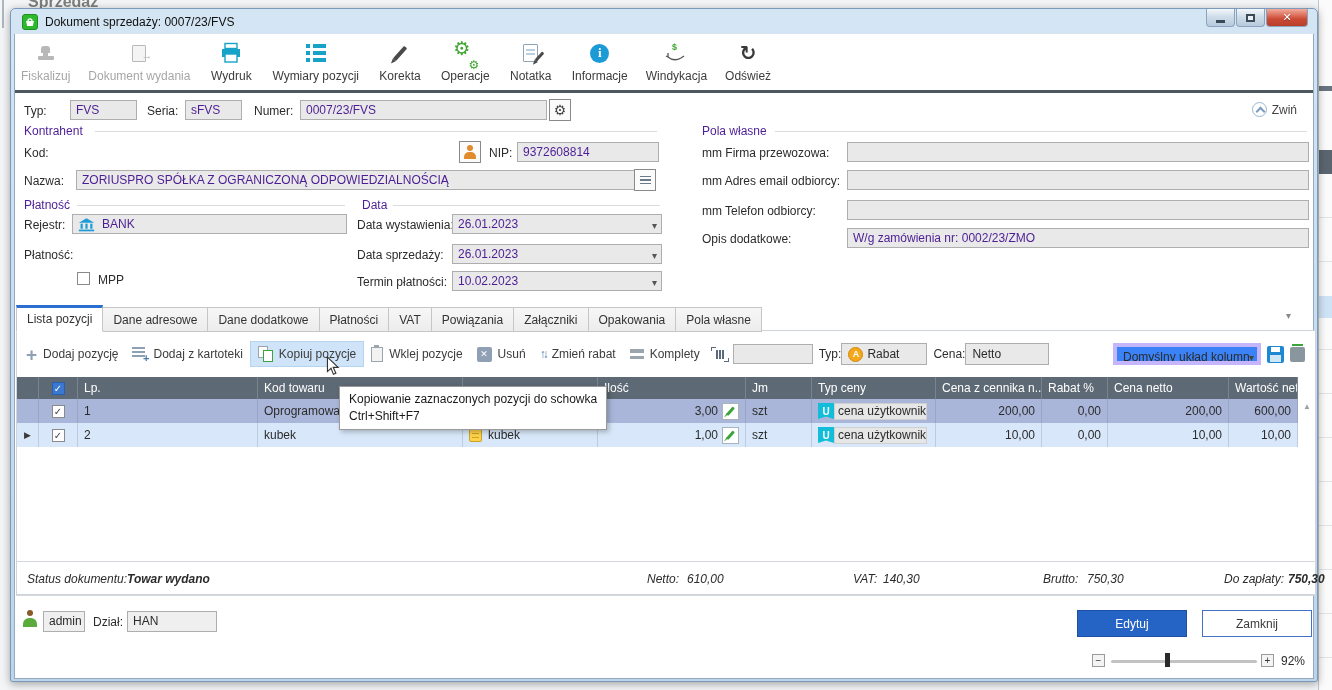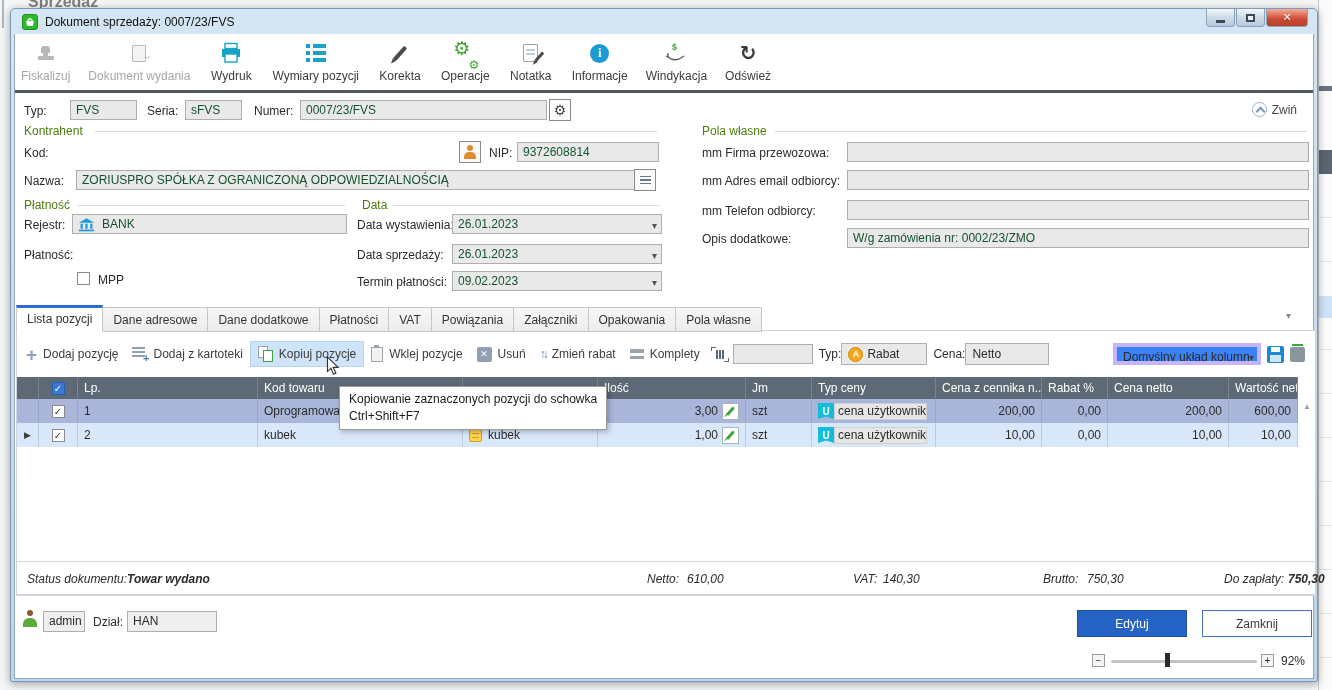--- a/index.html
+++ b/index.html
@@ -62,25 +62,25 @@
   .i-note { position:relative; width:15px; height:18px; border:1.5px solid #8fa5b5; background:#fff; border-radius:1px; }
   .i-note .ln { position:absolute; left:2px; right:2px; height:1.5px; background:#bcd0de; }
   .i-note .pencil { position:absolute; right:-4px; bottom:-1px; width:3px; height:11px; }
   .i-info { width:19px; height:19px; border-radius:50%; background:#1c9ad6; color:#fff; font-weight:bold; font-size:13px;
             display:flex; align-items:center; justify-content:center; font-family:"Liberation Serif","DejaVu Serif",serif; }
   .i-refresh { font-size:20px; color:#3a3a3a; font-weight:bold; line-height:1; }
 
   
   .f-label { position:absolute; color:#2b2b2b; }
   .f-field { position:absolute; height:20px; background:#e9e9e9; border:1px solid #aeaeae; line-height:18px;
-             padding:0 5px; color:#14532d; white-space:nowrap; overflow:hidden; }
+             padding:0 5px; color:#4c1d95; white-space:nowrap; overflow:hidden; }
   .f-field.drop::after { content:"▾"; position:absolute; right:4px; top:2px; color:#555; font-size:10px; }
   .sq-btn { position:absolute; width:22px; height:22px; background:#fbfbfb; border:1px solid #8a8a8a;
             display:flex; align-items:center; justify-content:center; }
-  .grp-label { position:absolute; color:#4d7c0f; font-size:12px; }
+  .grp-label { position:absolute; color:#4c1d95; font-size:12px; }
   .grp-line { position:absolute; height:1px; background:#dcdcdc; }
   .collapse { position:absolute; right:16px; top:68px; display:flex; gap:5px; align-items:center; color:#444; }
   .collapse .circ { width:15px; height:15px; border-radius:50%; border:1px solid #9ab4d0; position:relative; }
   .collapse .circ::after { content:""; position:absolute; left:4px; top:5px; width:5px; height:5px;
         border-left:2px solid #7a9cc0; border-top:2px solid #7a9cc0; transform:rotate(45deg); }
   .person-ic { position:relative; width:12px; height:14px; }
   .person-ic .h { position:absolute; left:3px; top:0; width:6px; height:6px; border-radius:50%; background:#e08b2d; }
   .person-ic .b { position:absolute; left:0; bottom:0; width:12px; height:7px; border-radius:5px 5px 0 0; background:#e08b2d; }
   .listbtn-ic { display:flex; flex-direction:column; gap:2px; }
   .listbtn-ic i { display:block; width:11px; height:1.5px; background:#6a7a88; }
@@ -373,21 +373,21 @@
       <span class="checkbox" style="left:62px;top:238px"></span>
       <span class="f-label" style="left:83px;top:239px">MPP</span>
 
       <span class="grp-label" style="left:347px;top:164px">Data</span>
       <span class="grp-line" style="left:378px;top:171px;width:267px"></span>
       <span class="f-label" style="left:342px;top:184px">Data wystawienia:</span>
       <span class="f-field drop" style="left:437px;top:180px;width:210px">26.01.2023</span>
       <span class="f-label" style="left:342px;top:214px">Data sprzedaży:</span>
       <span class="f-field drop" style="left:437px;top:210px;width:210px">26.01.2023</span>
       <span class="f-label" style="left:342px;top:241px">Termin płatności:</span>
-      <span class="f-field drop" style="left:437px;top:237px;width:210px">09.02.2023</span>
+      <span class="f-field drop" style="left:437px;top:237px;width:210px">10.02.2023</span>
 
       <span class="grp-label" style="left:687px;top:90px">Pola własne</span>
       <span class="grp-line" style="left:760px;top:97px;width:532px"></span>
       <span class="f-label" style="left:687px;top:112px">mm Firma przewozowa:</span>
       <span class="f-field" style="left:832px;top:108px;width:462px"></span>
       <span class="f-label" style="left:687px;top:140px">mm Adres email odbiorcy:</span>
       <span class="f-field" style="left:832px;top:136px;width:462px"></span>
       <span class="f-label" style="left:687px;top:170px">mm Telefon odbiorcy:</span>
       <span class="f-field" style="left:832px;top:166px;width:462px"></span>
       <span class="f-label" style="left:687px;top:198px">Opis dodatkowe:</span>

